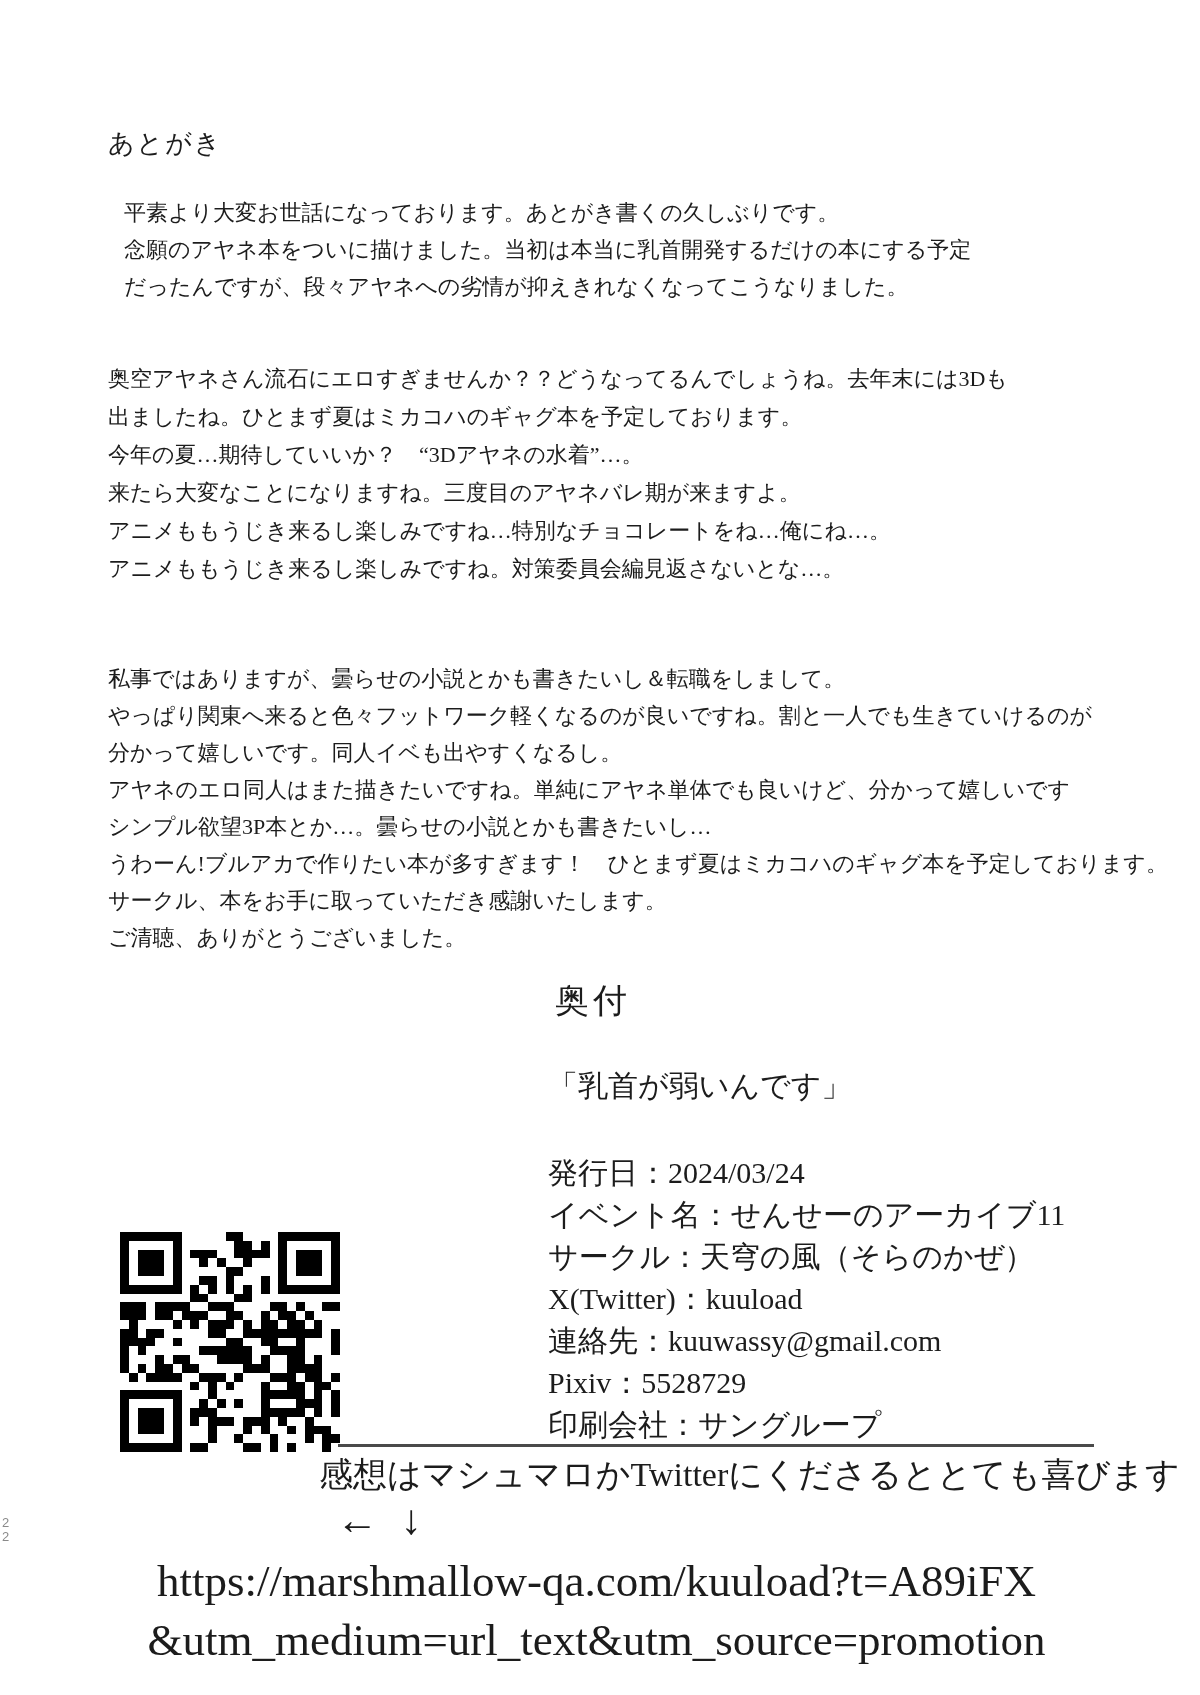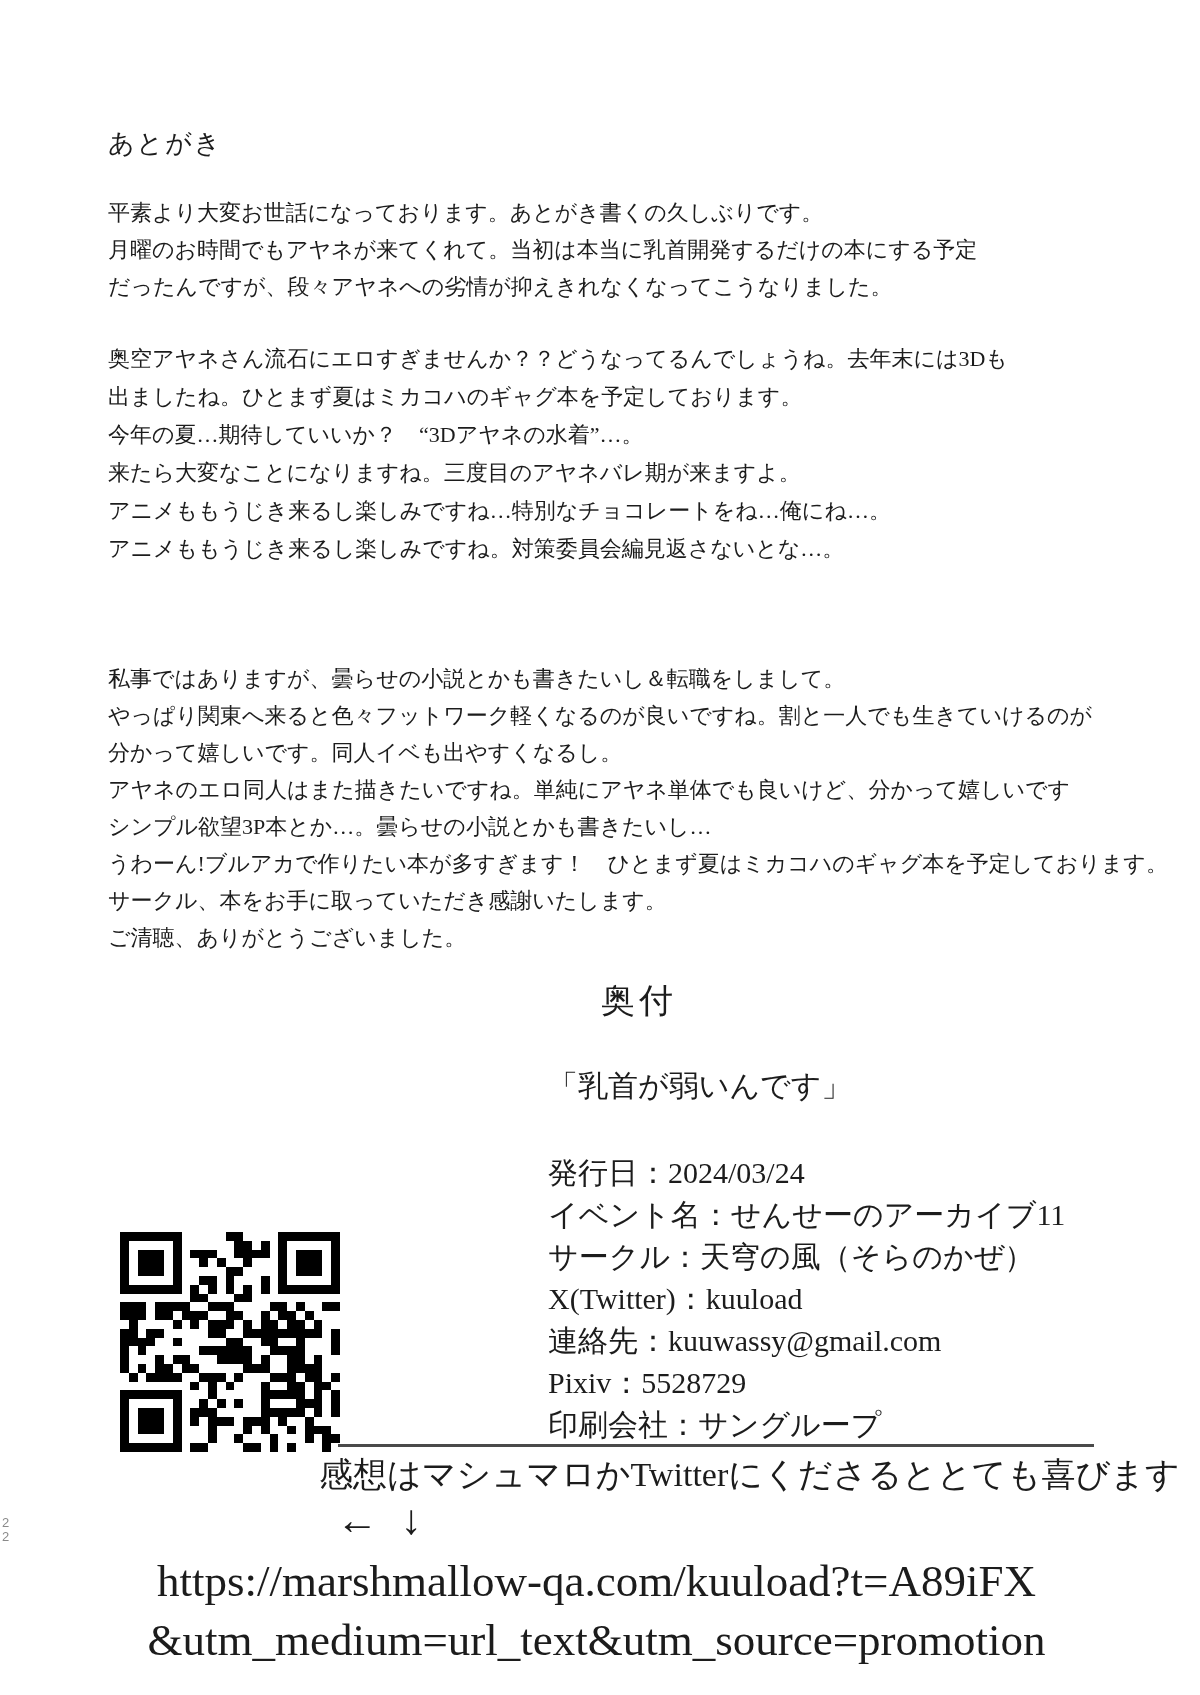--- a/index.html
+++ b/index.html
@@ -5,45 +5,45 @@
   html,body{margin:0;padding:0;}
   body{
     width:1200px;height:1695px;position:relative;background:#ffffff;
     font-family:"Liberation Serif","DejaVu Serif",serif;color:#1c1c1c;
     overflow:hidden;
   }
   .abs{position:absolute;}
   .heading{left:108px;top:126px;font-size:26px;letter-spacing:2px;}
   .para{left:108px;}
   .para .line{white-space:pre;}
-  #p1{top:194px;font-size:22px;line-height:37px;}
-  #p2{top:340px;font-size:22px;line-height:38px;}
+  #p1{top:194px;font-size:22px;line-height:37px;margin-left:16px;}
+  #p2{top:360px;font-size:22px;line-height:38px;}
   #p3{top:660px;font-size:22px;line-height:37px;}
-  .okuzuke{left:555px;top:978px;font-size:34px;letter-spacing:4px;margin-left:46px;}
+  .okuzuke{left:555px;top:978px;font-size:34px;letter-spacing:4px;}
   .book-title{left:548px;top:1066px;font-size:30px;}
   .colophon{left:548px;top:1152px;font-size:30px;}
   .colophon .entry{height:42px;line-height:42px;white-space:pre;}
   .divider{left:338px;top:1444px;width:756px;height:3px;background:#4a4a4a;}
   .feedback-msg{left:319px;top:1452px;font-size:34px;white-space:pre;}
   .arrows{left:336px;top:1496px;font-size:42px;letter-spacing:6px;}
   .qr-wrap{left:120px;top:1232px;width:220px;height:220px;}
   .qr-wrap svg{display:block;width:220px;height:220px;shape-rendering:crispEdges;}
   .page-num{left:2px;top:1516px;font-size:13px;line-height:14px;color:#8a8a8a;
     font-family:"Liberation Sans","DejaVu Sans",sans-serif;}
   .url-block{left:0;top:1552px;width:1193px;text-align:center;font-size:45px;line-height:59px;}
   .url-block .line{white-space:pre;}
 </style>
 </head>
 <body>
 
 <div class="abs heading">あとがき</div>
 
 <div class="abs para" id="p1">
   <div class="line">平素より大変お世話になっております。あとがき書くの久しぶりです。</div>
-  <div class="line">月曜のお時間でもアヤネが来てくれて。当初は本当に乳首開発するだけの本にする予定</div>
+  <div class="line">念願のアヤネ本をついに描けました。当初は本当に乳首開発するだけの本にする予定</div>
   <div class="line">だったんですが、段々アヤネへの劣情が抑えきれなくなってこうなりました。</div>
 </div>
 
 <div class="abs para" id="p2">
   <div class="line">奥空アヤネさん流石にエロすぎませんか？？どうなってるんでしょうね。去年末には3Dも</div>
   <div class="line">出ましたね。ひとまず夏はミカコハのギャグ本を予定しております。</div>
   <div class="line">今年の夏…期待していいか？　“3Dアヤネの水着”…。</div>
   <div class="line">来たら大変なことになりますね。三度目のアヤネバレ期が来ますよ。</div>
   <div class="line">アニメももうじき来るし楽しみですね…特別なチョコレートをね…俺にね…。</div>
   <div class="line">アニメももうじき来るし楽しみですね。対策委員会編見返さないとな…。</div>

